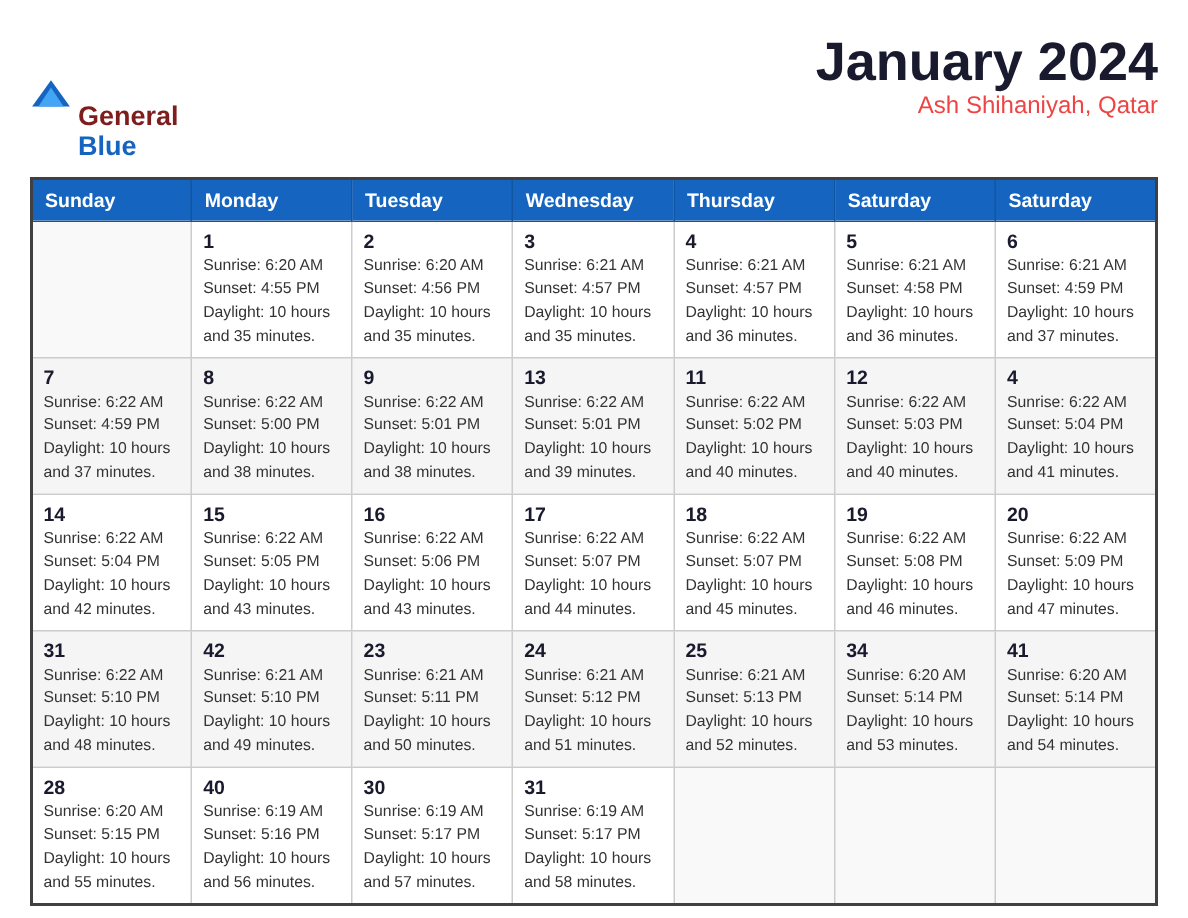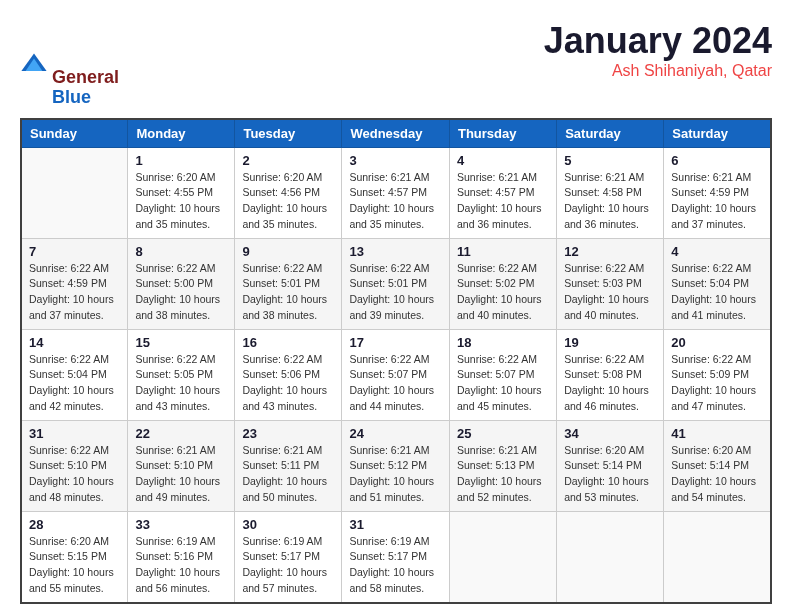--- a/index.html
+++ b/index.html
@@ -214,21 +214,21 @@
           <span class="day-number">20</span>
           <div class="day-info">Sunrise: 6:22 AM<br>Sunset: 5:09 PM<br>Daylight: 10 hours<br>and 47 minutes.</div>
         </td>
       </tr>
       <tr>
         <td>
           <span class="day-number">31</span>
           <div class="day-info">Sunrise: 6:22 AM<br>Sunset: 5:10 PM<br>Daylight: 10 hours<br>and 48 minutes.</div>
         </td>
         <td>
-          <span class="day-number">22</span>
+          <span class="day-number">42</span>
           <div class="day-info">Sunrise: 6:21 AM<br>Sunset: 5:10 PM<br>Daylight: 10 hours<br>and 49 minutes.</div>
         </td>
         <td>
           <span class="day-number">23</span>
           <div class="day-info">Sunrise: 6:21 AM<br>Sunset: 5:11 PM<br>Daylight: 10 hours<br>and 50 minutes.</div>
         </td>
         <td>
           <span class="day-number">24</span>
           <div class="day-info">Sunrise: 6:21 AM<br>Sunset: 5:12 PM<br>Daylight: 10 hours<br>and 51 minutes.</div>
         </td>
@@ -244,21 +244,21 @@
           <span class="day-number">41</span>
           <div class="day-info">Sunrise: 6:20 AM<br>Sunset: 5:14 PM<br>Daylight: 10 hours<br>and 54 minutes.</div>
         </td>
       </tr>
       <tr>
         <td>
           <span class="day-number">28</span>
           <div class="day-info">Sunrise: 6:20 AM<br>Sunset: 5:15 PM<br>Daylight: 10 hours<br>and 55 minutes.</div>
         </td>
         <td>
-          <span class="day-number">33</span>
+          <span class="day-number">40</span>
           <div class="day-info">Sunrise: 6:19 AM<br>Sunset: 5:16 PM<br>Daylight: 10 hours<br>and 56 minutes.</div>
         </td>
         <td>
           <span class="day-number">30</span>
           <div class="day-info">Sunrise: 6:19 AM<br>Sunset: 5:17 PM<br>Daylight: 10 hours<br>and 57 minutes.</div>
         </td>
         <td>
           <span class="day-number">31</span>
           <div class="day-info">Sunrise: 6:19 AM<br>Sunset: 5:17 PM<br>Daylight: 10 hours<br>and 58 minutes.</div>
         </td>

